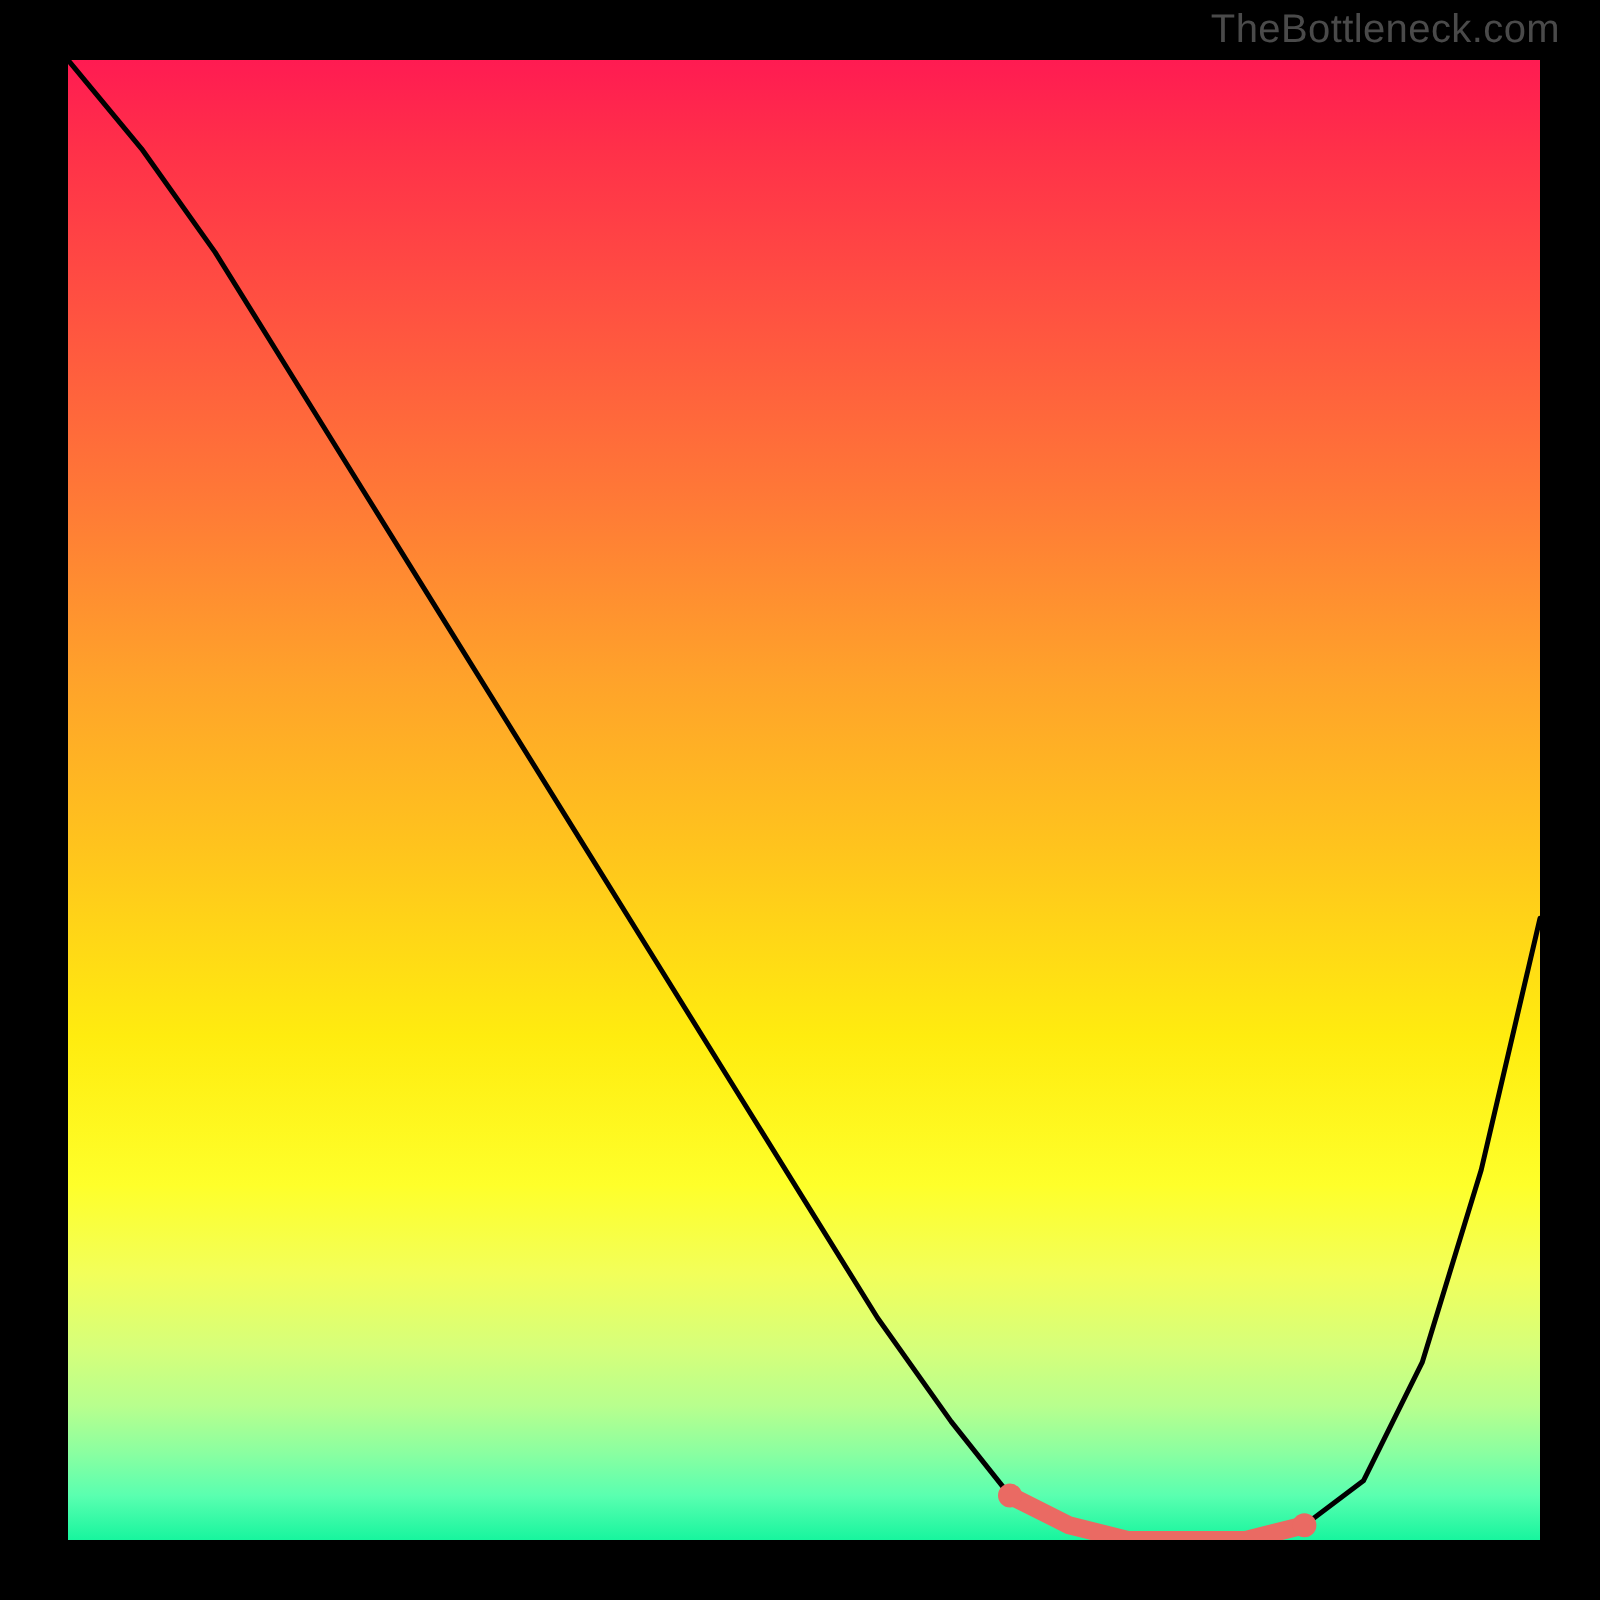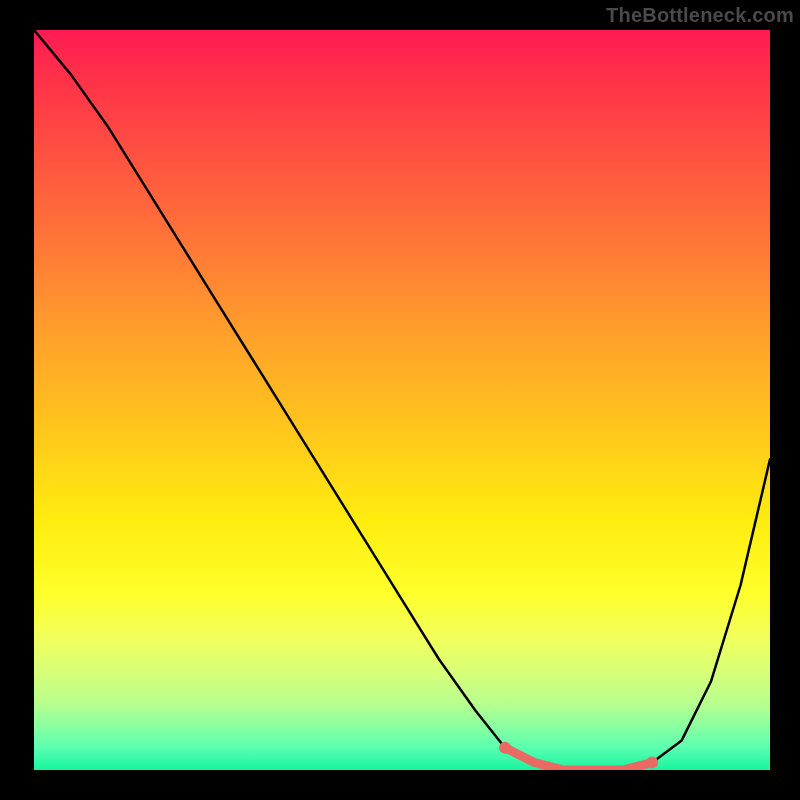--- a/index.html
+++ b/index.html
@@ -12,24 +12,24 @@
     overflow: hidden;
   }
   .frame {
     position: relative;
     width: 800px;
     height: 800px;
   }
   .watermark {
     position: absolute;
     top: 4px;
-    right: 6px;
+    right: 20px;
     color: #4a4a4a;
     font-size: 20px;
-    font-weight: 700;
+    font-weight: 400;
     letter-spacing: 0.2px;
     user-select: none;
   }
   .plot-area {
     position: absolute;
     left: 34px;
     top: 30px;
     width: 736px;
     height: 740px;
     background: linear-gradient(to bottom,

